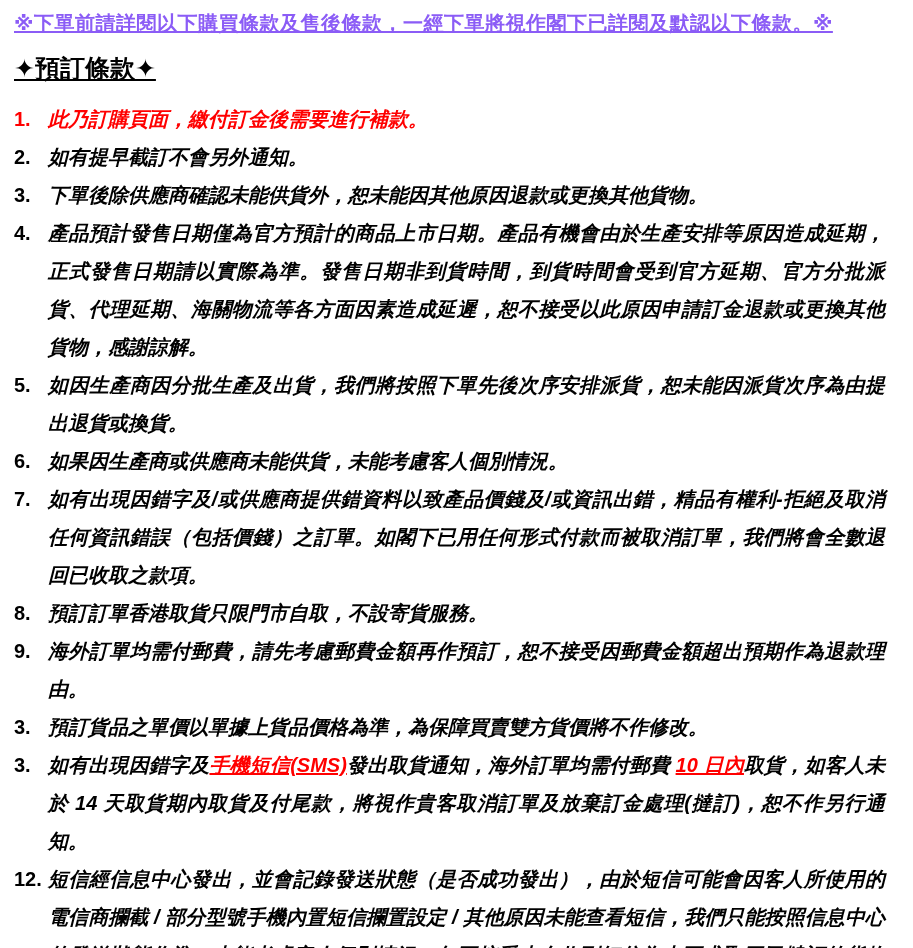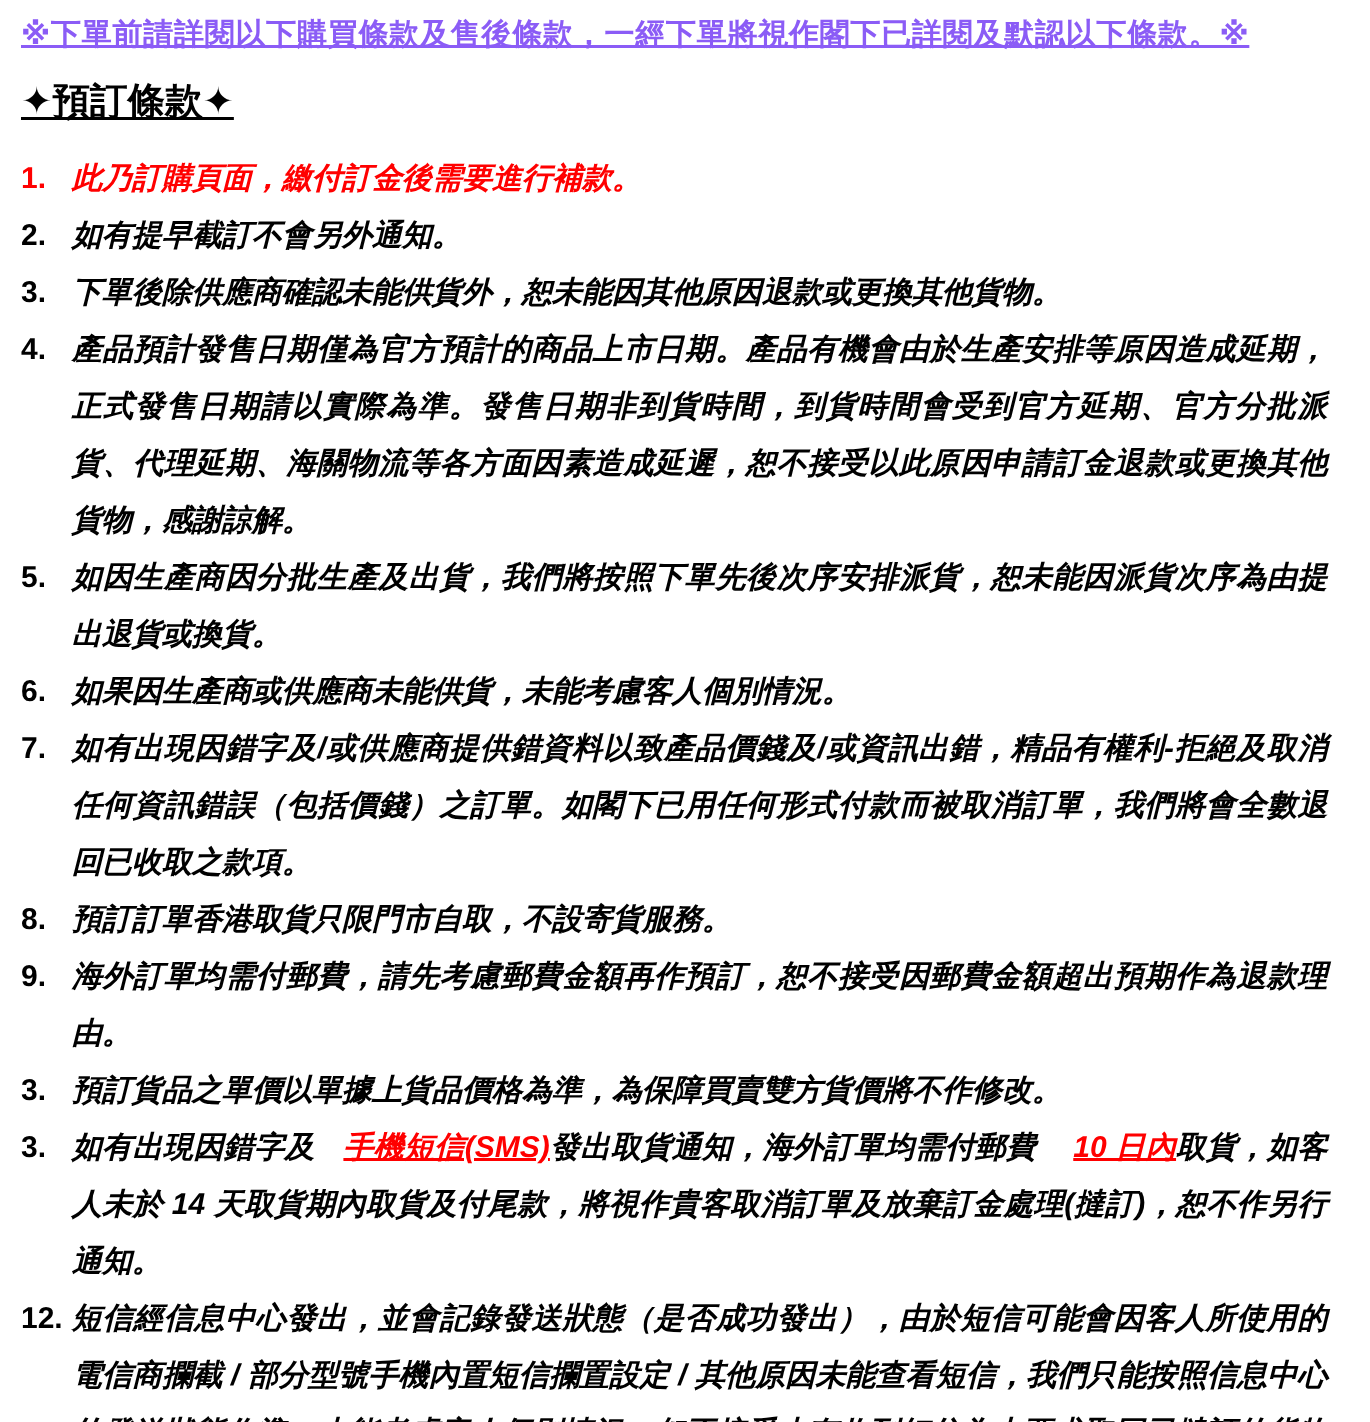--- a/index.html
+++ b/index.html
@@ -51,21 +51,20 @@
     flex: 1;
     text-align: justify;
     font-style: italic;
   }
   .term-item.red {
     color: #ff0000;
   }
   .seg-red-underline {
     color: #ff0000;
     text-decoration: underline;
-    margin-left: 19px;
   }
 </style>
 </head>
 <body>
 
 <div class="page">
   <div class="title">※下單前請詳閱以下購買條款及售後條款，一經下單將視作閣下已詳閱及默認以下條款。※</div>
 
   <div class="section-header">✦預訂條款✦</div>
 

